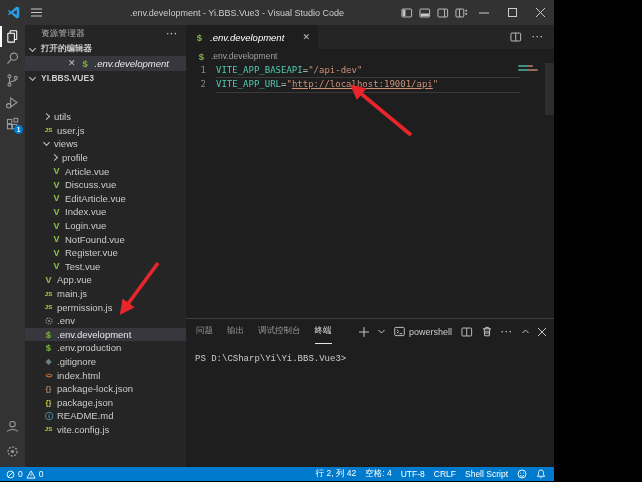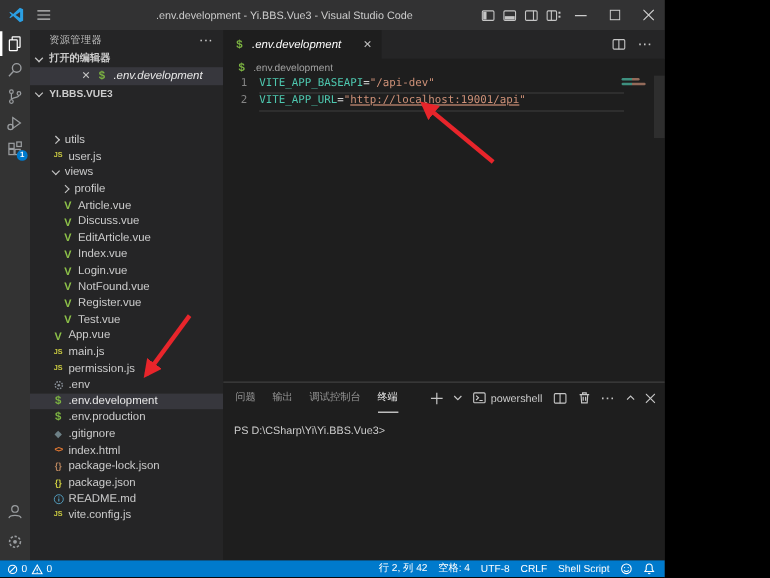--- a/index.html
+++ b/index.html
@@ -75,21 +75,21 @@
   .mm-slider{position:absolute;right:0;top:0;width:9px;height:52px;background:rgba(121,121,121,.18)}
 
   
   .panel{position:absolute;left:186px;top:318px;right:0;bottom:15px;background:#1e1e1e;border-top:1px solid rgba(128,128,128,.35);z-index:2}
   .panel-head{height:25px;display:flex;align-items:center;padding:0 8px 0 10px}
   .ptabs{display:flex;gap:14px;height:100%}
   .ptab{display:flex;align-items:center;color:#969696;font-size:8.5px;border-bottom:1px solid transparent;padding-bottom:1px}
   .ptab.active{color:#e7e7e7;border-bottom-color:#e7e7e7}
   .pactions{margin-left:auto;display:flex;align-items:center;gap:9px;color:#c5c5c5}
   .ps-chip{display:flex;align-items:center;gap:4px;color:#cccccc}
-  .term{padding:10px 0 0 9px;font-family:Liberation Sans, sans-serif;font-size:9px;color:#cccccc;white-space:pre}
+  .term{padding:10px 0 0 9px;font-family:Liberation Mono, monospace;font-size:9px;color:#cccccc;white-space:pre}
 
   
   .statusbar{position:absolute;left:0;right:0;bottom:1px;height:14px;background:#007acc;color:#ffffff;display:flex;align-items:center;
              font-size:8.5px;z-index:6}
   .st-left{display:flex;align-items:center;gap:3px;padding-left:6px}
   .st-right{margin-left:auto;display:flex;align-items:center;gap:9px;padding-right:8px}
   .st-item{display:flex;align-items:center;gap:2px;white-space:nowrap}
   .win-bottom{position:absolute;left:0;right:0;bottom:0;height:1px;background:#000;z-index:7}
 
   

